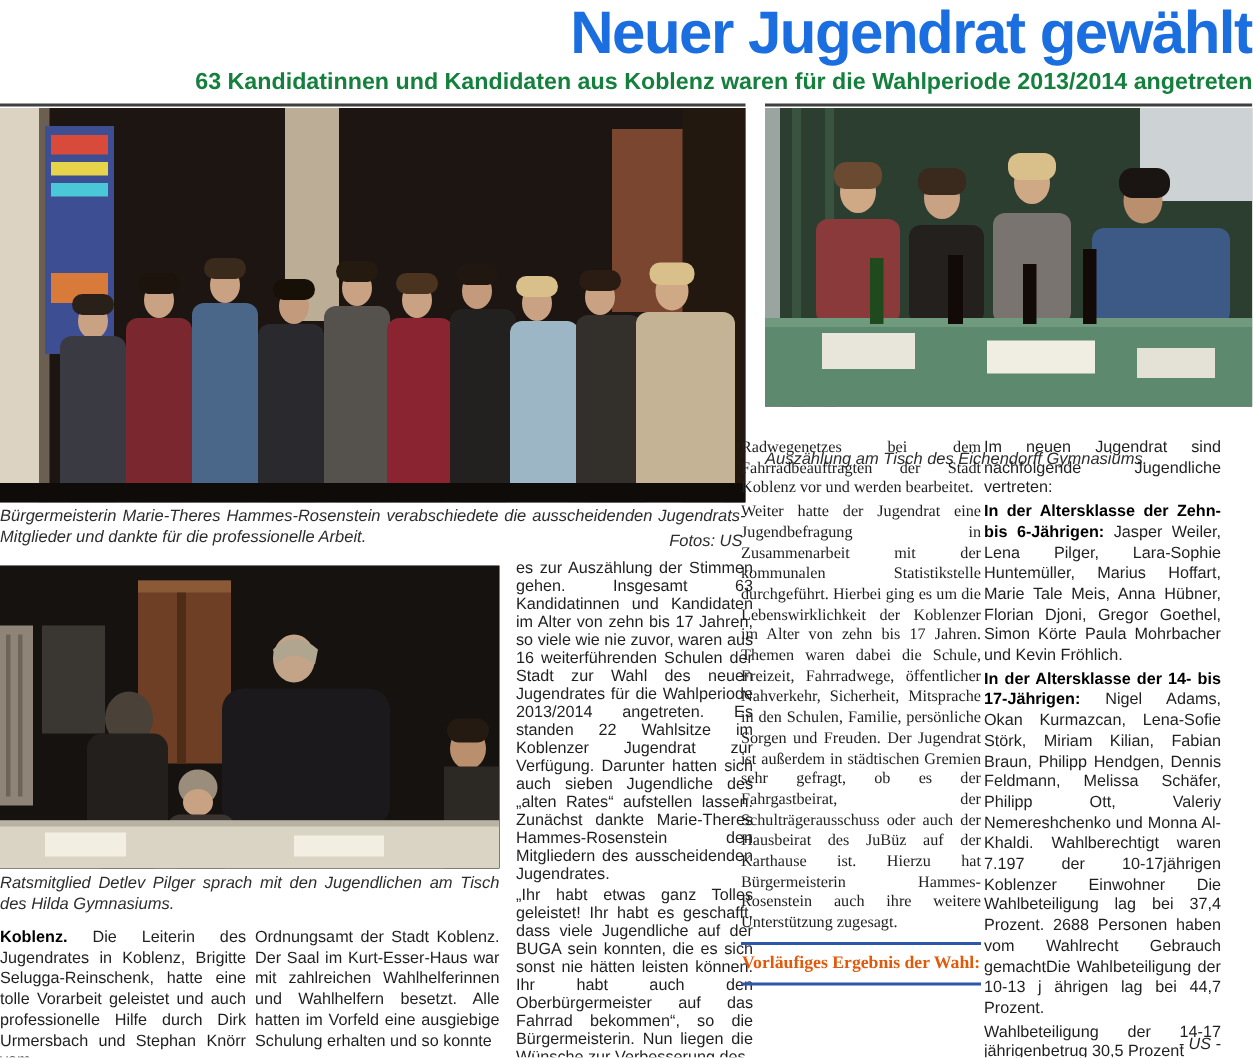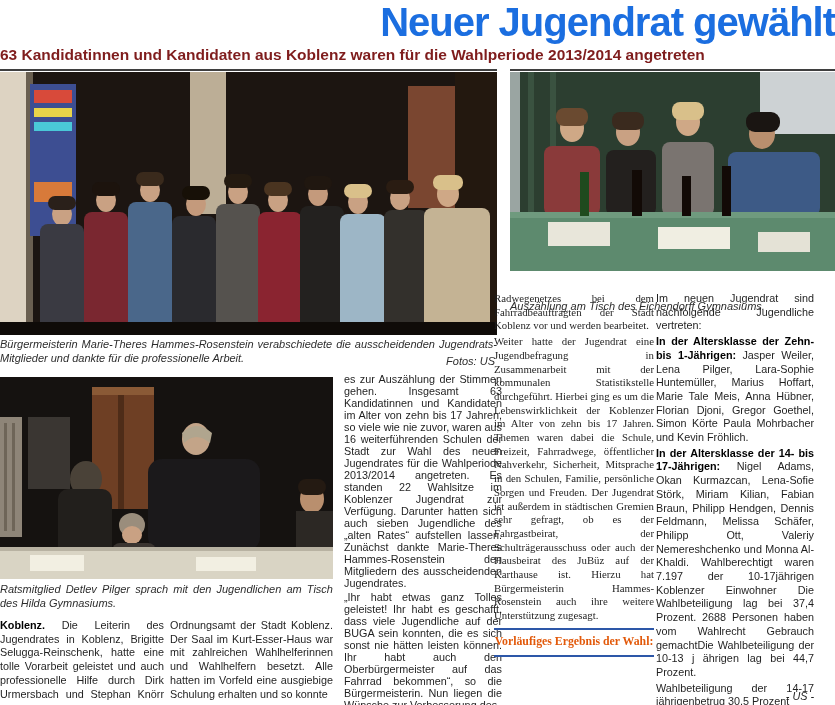--- a/index.html
+++ b/index.html
@@ -1,21 +1,21 @@
 <!DOCTYPE html>
 <html lang="de"><head>
 <meta charset="utf-8">
 <style>
   html,body{margin:0;padding:0;background:#ffffff;}
   .page{position:relative;width:835px;height:705px;background:#fff;overflow:hidden;
         font-family:"Liberation Sans",sans-serif;color:#1f1f1f;}
   .title{position:absolute;top:0px;left:0;width:100%;text-align:right;
          font-size:40px;font-weight:bold;letter-spacing:-1px;color:#1b6ee0;}
-  .subtitle{position:absolute;top:46px;left:0;width:100%;text-align:left;
-            font-size:15.5px;font-weight:600;color:#7f1d1d;}
+  .subtitle{position:absolute;top:46px;left:0;width:100%;text-align:right;
+            font-size:15.5px;font-weight:600;color:#15803d;}
   .rule{position:absolute;top:69px;height:2px;background:#3f3f3f;}
   .photo{position:absolute;overflow:hidden;background:#1a1410;}
   .photo svg{display:block;}
   .caption{position:absolute;font-style:italic;font-size:11px;line-height:13.5px;
            color:#2d2d2d;text-align:justify;}
   .credit{position:absolute;right:2px;bottom:0;}
   .col{position:absolute;text-align:justify;font-size:10.8px;line-height:13.7px;}
   .col p{margin:0 0 2px 0;}
   .tight{line-height:12px;}
   .resultbox{border-top:2px solid #2d57a8;border-bottom:2px solid #2d57a8;
@@ -163,20 +163,20 @@
 
   <div class="col" style="left:494px;top:292px;width:160px;height:413px;font-family:Liberation Serif, serif;">
     <p>Radwegenetzes bei dem Fahrradbeauftragten der Stadt Koblenz vor und werden bearbeitet.</p>
     <p>Weiter hatte der Jugendrat eine Jugendbefragung in Zusammenarbeit mit der kommunalen Statistikstelle durchgeführt. Hierbei ging es um die Lebenswirklichkeit der Koblenzer im Alter von zehn bis 17 Jahren. Themen waren dabei die Schule, Freizeit, Fahrradwege, öffentlicher Nahverkehr, Sicherheit, Mitsprache in den Schulen, Familie, persönliche Sorgen und Freuden. Der Jugendrat ist außerdem in städtischen Gremien sehr gefragt, ob es der Fahrgastbeirat, der Schulträgerausschuss oder auch der Hausbeirat des JuBüz auf der Karthause ist. Hierzu hat Bürgermeisterin Hammes-Rosenstein auch ihre weitere Unterstützung zugesagt.</p>
     <div class="resultbox">Vorläufiges Ergebnis der Wahl:</div>
 
   </div>
 
   <div class="col" style="left:656px;top:292px;width:158px;height:413px;position:absolute;">
     <p>Im neuen Jugendrat sind nachfolgende Jugendliche vertreten:</p>
-    <p><b>In der Altersklasse der Zehn- bis 1-Jährigen:</b> <span>Jasper Weiler, Lena Pilger, Lara-Sophie Huntemüller, Marius Hoffart, Marie Tale Meis, Anna Hübner, Florian Djoni, Gregor Goethel, Simon Körte Paula Mohrbacher und Kevin Fröhlich.</span></p>
+    <p><b>In der Altersklasse der Zehn- bis 6-Jährigen:</b> <span>Jasper Weiler, Lena Pilger, Lara-Sophie Huntemüller, Marius Hoffart, Marie Tale Meis, Anna Hübner, Florian Djoni, Gregor Goethel, Simon Körte Paula Mohrbacher und Kevin Fröhlich.</span></p>
     <p><b>In der Altersklasse der 14- bis 17-Jährigen:</b> <span>Nigel Adams, Okan Kurmazcan, Lena-Sofie Störk, Miriam Kilian, Fabian Braun, Philipp Hendgen, Dennis Feldmann, Melissa Schäfer, Philipp Ott, Valeriy Nemereshchenko und Monna Al-Khaldi. Wahlberechtigt waren 7.197 der 10-17jährigen Koblenzer Einwohner Die Wahlbeteiligung lag bei 37,4 Prozent. 2688 Personen haben vom Wahlrecht Gebrauch gemachtDie Wahlbeteiligung der 10-13 j ährigen lag bei 44,7 Prozent.</span></p>
     <p>Wahlbeteiligung der 14-17 jährigenbetrug 30,5 Prozent</p>
 
     <span class="byline">- US -</span>
   </div>
 
 </div>
 
 </body></html>

